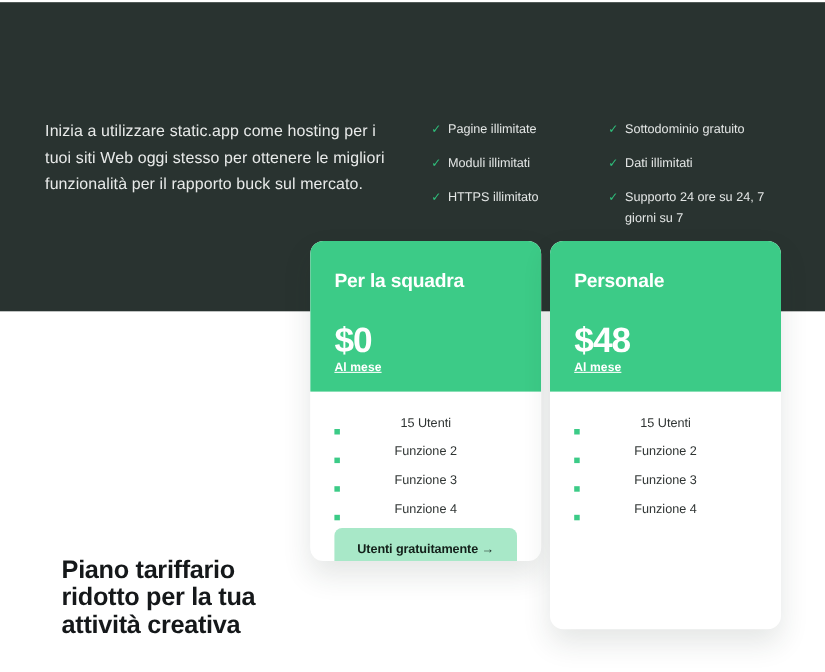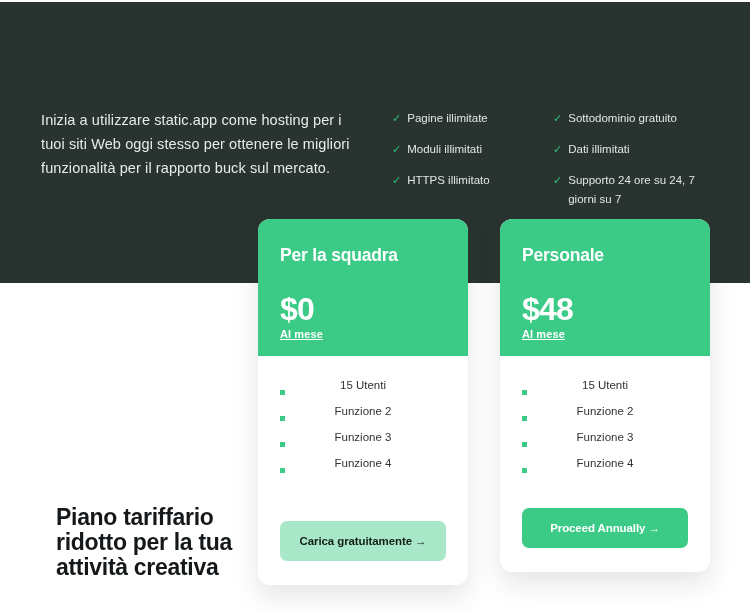--- a/index.html
+++ b/index.html
@@ -81,21 +81,21 @@
     position: absolute;
     top: 219px;
     width: 210px;
     background: #ffffff;
     border-radius: 12px;
     box-shadow: 0 12px 26px rgba(30, 50, 45, 0.12);
     overflow: hidden;
     display: flex;
     flex-direction: column;
   }
-  #pricing-card-0 { left: 258px; height: 366px; }
+  #pricing-card-0 { left: 282px; height: 291px; }
   #pricing-card-1 { left: 500px; height: 353px; }
 
   .card-head {
     background: #3ccb87;
     padding: 26px 22px 20px 22px;
     height: 137px;
   }
   .card-title {
     color: #ffffff;
     font-size: 17.5px;
@@ -223,21 +223,21 @@
     <div class="feature-row">
       <span class="feature-bullet"></span>
       <span class="feature-text">Funzione 3</span>
     </div>
     <div class="feature-row">
       <span class="feature-bullet"></span>
       <span class="feature-text">Funzione 4</span>
     </div>
   </div>
   <div class="card-cta-wrap">
-    <button class="card-cta cta-soft">Carica gratuitamente →</button>
+    <button class="card-cta cta-soft">Utenti gratuitamente →</button>
   </div>
 </div>
 
 <div class="pricing-card" id="pricing-card-1">
   <div class="card-head">
     <div class="card-title">Personale</div>
     <div class="card-price">$48</div>
     <div class="card-period">Al mese</div>
   </div>
   <div class="card-features">
@@ -251,16 +251,13 @@
     </div>
     <div class="feature-row">
       <span class="feature-bullet"></span>
       <span class="feature-text">Funzione 3</span>
     </div>
     <div class="feature-row">
       <span class="feature-bullet"></span>
       <span class="feature-text">Funzione 4</span>
     </div>
   </div>
-  <div class="card-cta-wrap">
-    <button class="card-cta cta-solid">Proceed Annually →</button>
-  </div>
 </div>
 
 </body></html>

